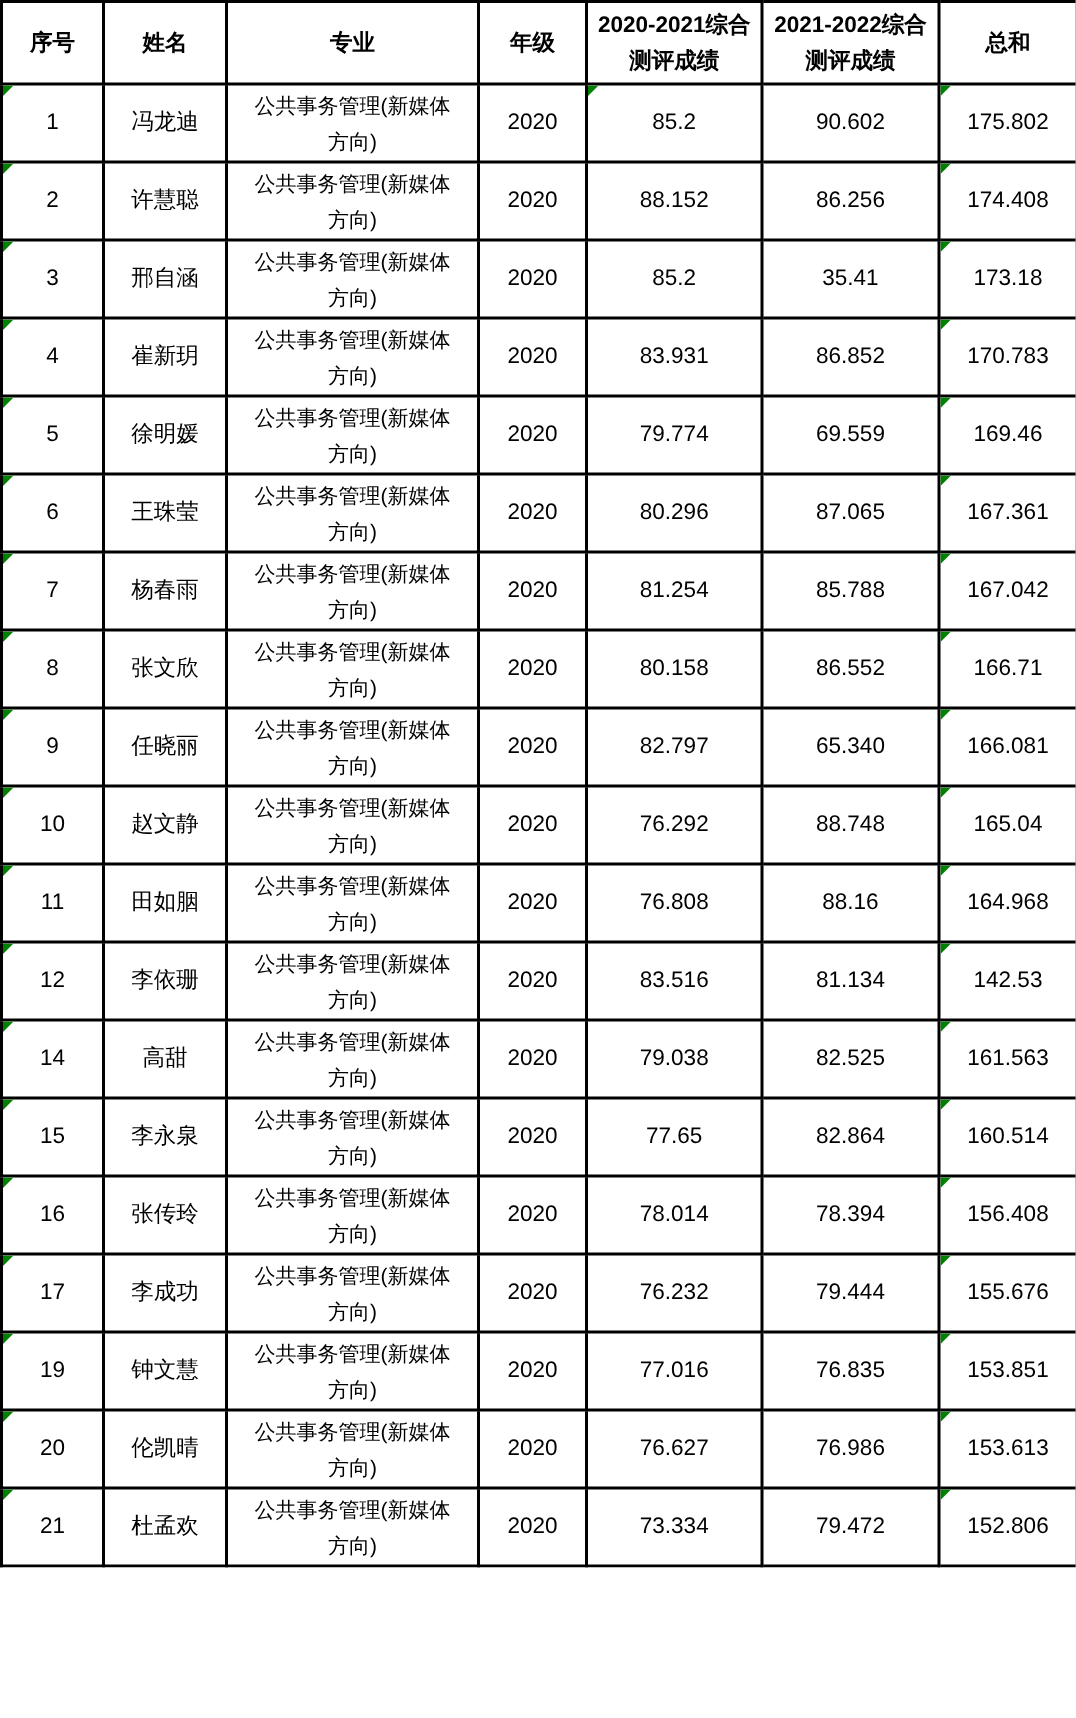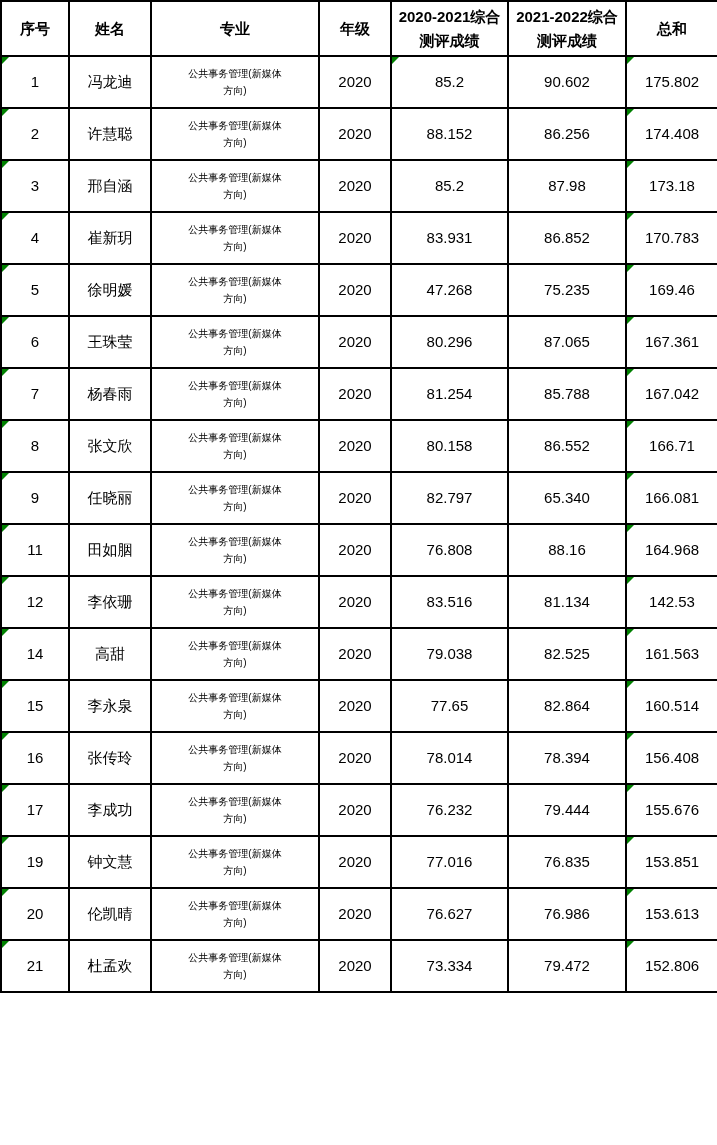--- a/index.html
+++ b/index.html
@@ -21,21 +21,21 @@
     vertical-align: middle;
     white-space: pre-line;
     overflow: hidden;
     position: relative;
     font-size: 15px;
     line-height: 1.55;
   }
   thead tr { height: 55px; margin-left: 32px; }
   tbody tr { height: 52px; }
   th { font-weight: bold; font-size: 15px; }
-  .cell-major { font-size: 10px; line-height: 1.75; }
+  .cell-major { font-size: 14px; line-height: 1.75; }
   col.c0 { width: 68px; }
   col.c1 { width: 82px; }
   col.c2 { width: 168px; }
   col.c3 { width: 72px; }
   col.c4 { width: 117px; }
   col.c5 { width: 118px; }
   col.c6 { width: 92px; }
   .tri {
     position: absolute;
     top: 0;
@@ -93,41 +93,41 @@
         <td class="cell cell-score2"><span>86.256</span></td>
         <td class="cell cell-total"><span class="tri"></span><span>174.408</span></td>
       </tr>
       <tr>
         <td class="cell cell-no"><span class="tri"></span><span>3</span></td>
         <td class="cell cell-name"><span>邢自涵</span></td>
         <td class="cell cell-major"><span>公共事务管理(新媒体
 方向)</span></td>
         <td class="cell cell-grade"><span>2020</span></td>
         <td class="cell cell-score1"><span>85.2</span></td>
-        <td class="cell cell-score2"><span>87.98</span></td>
+        <td class="cell cell-score2"><span>35.41</span></td>
         <td class="cell cell-total"><span class="tri"></span><span>173.18</span></td>
       </tr>
       <tr>
         <td class="cell cell-no"><span class="tri"></span><span>4</span></td>
         <td class="cell cell-name"><span>崔新玥</span></td>
         <td class="cell cell-major"><span>公共事务管理(新媒体
 方向)</span></td>
         <td class="cell cell-grade"><span>2020</span></td>
         <td class="cell cell-score1"><span>83.931</span></td>
         <td class="cell cell-score2"><span>86.852</span></td>
         <td class="cell cell-total"><span class="tri"></span><span>170.783</span></td>
       </tr>
       <tr>
         <td class="cell cell-no"><span class="tri"></span><span>5</span></td>
         <td class="cell cell-name"><span>徐明媛</span></td>
         <td class="cell cell-major"><span>公共事务管理(新媒体
 方向)</span></td>
         <td class="cell cell-grade"><span>2020</span></td>
-        <td class="cell cell-score1"><span>47.268</span></td>
-        <td class="cell cell-score2"><span>75.235</span></td>
+        <td class="cell cell-score1"><span>79.774</span></td>
+        <td class="cell cell-score2"><span>69.559</span></td>
         <td class="cell cell-total"><span class="tri"></span><span>169.46</span></td>
       </tr>
       <tr>
         <td class="cell cell-no"><span class="tri"></span><span>6</span></td>
         <td class="cell cell-name"><span>王珠莹</span></td>
         <td class="cell cell-major"><span>公共事务管理(新媒体
 方向)</span></td>
         <td class="cell cell-grade"><span>2020</span></td>
         <td class="cell cell-score1"><span>80.296</span></td>
         <td class="cell cell-score2"><span>87.065</span></td>
@@ -155,20 +155,30 @@
       </tr>
       <tr>
         <td class="cell cell-no"><span class="tri"></span><span>9</span></td>
         <td class="cell cell-name"><span>任晓丽</span></td>
         <td class="cell cell-major"><span>公共事务管理(新媒体
 方向)</span></td>
         <td class="cell cell-grade"><span>2020</span></td>
         <td class="cell cell-score1"><span>82.797</span></td>
         <td class="cell cell-score2"><span>65.340</span></td>
         <td class="cell cell-total"><span class="tri"></span><span>166.081</span></td>
+      </tr>
+      <tr>
+        <td class="cell cell-no"><span class="tri"></span><span>10</span></td>
+        <td class="cell cell-name"><span>赵文静</span></td>
+        <td class="cell cell-major"><span>公共事务管理(新媒体
+方向)</span></td>
+        <td class="cell cell-grade"><span>2020</span></td>
+        <td class="cell cell-score1"><span>76.292</span></td>
+        <td class="cell cell-score2"><span>88.748</span></td>
+        <td class="cell cell-total"><span class="tri"></span><span>165.04</span></td>
       </tr>
       <tr>
         <td class="cell cell-no"><span class="tri"></span><span>11</span></td>
         <td class="cell cell-name"><span>田如胭</span></td>
         <td class="cell cell-major"><span>公共事务管理(新媒体
 方向)</span></td>
         <td class="cell cell-grade"><span>2020</span></td>
         <td class="cell cell-score1"><span>76.808</span></td>
         <td class="cell cell-score2"><span>88.16</span></td>
         <td class="cell cell-total"><span class="tri"></span><span>164.968</span></td>

